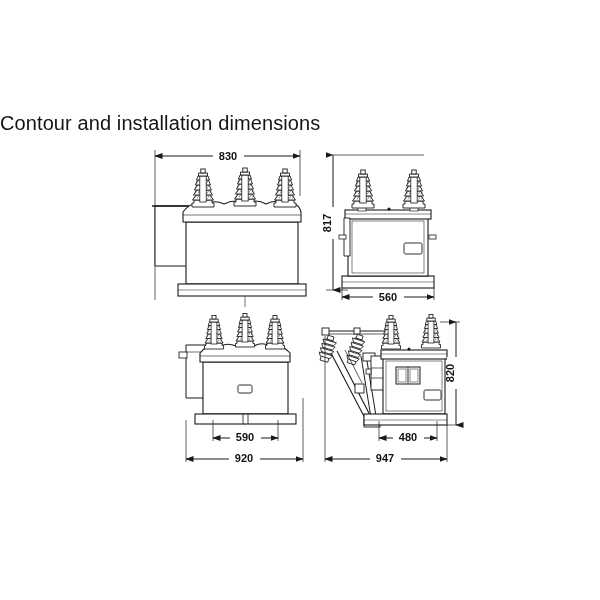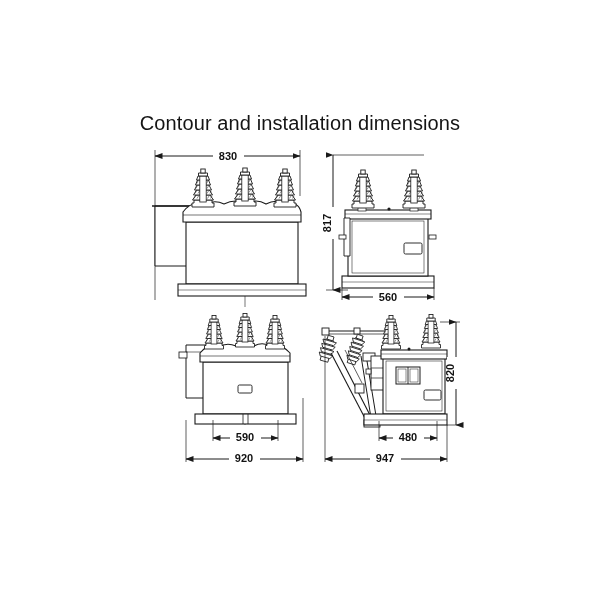--- a/index.html
+++ b/index.html
@@ -19,21 +19,20 @@
     position: relative;
     width: 600px;
     height: 600px;
     background: #ffffff;
   }
   #drawing-title {
     position: absolute;
     left: 0;
     top: 112px;
     width: 600px;
-    text-align: center;
     font-family: "Liberation Sans", sans-serif;
     font-size: 20px;
     font-weight: 400;
     letter-spacing: 0.1px;
     color: #141414;
     white-space: nowrap;
   }
   #figure-svg {
     position: absolute;
     left: 0;

